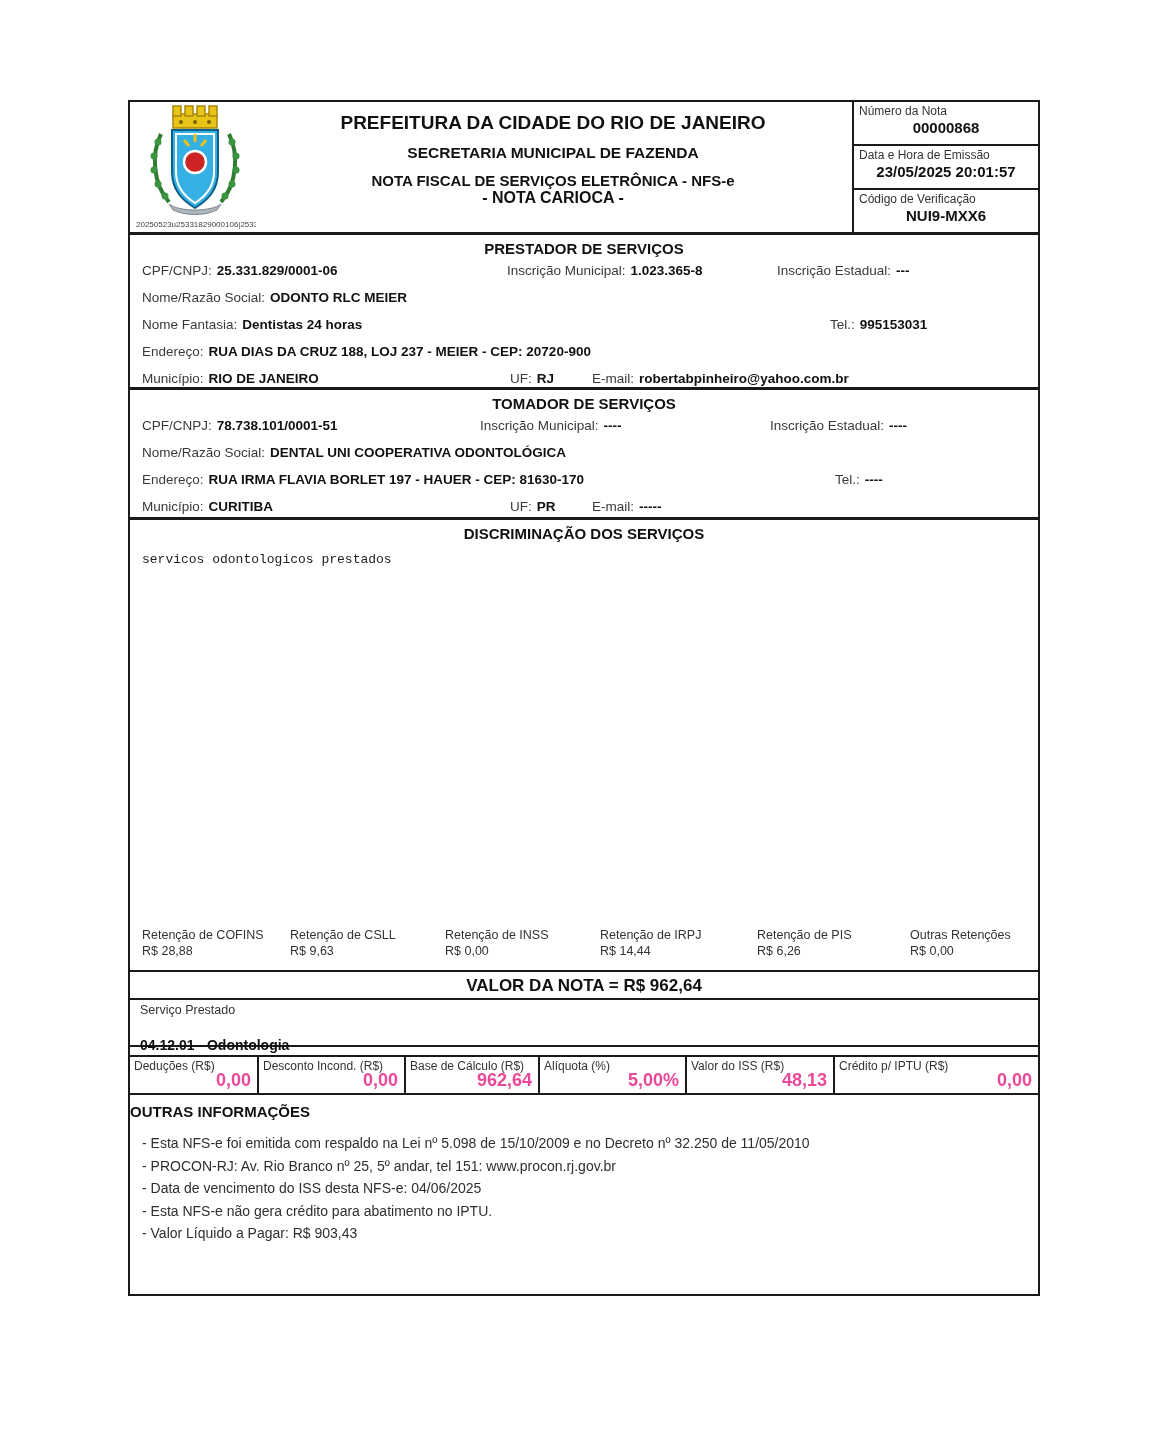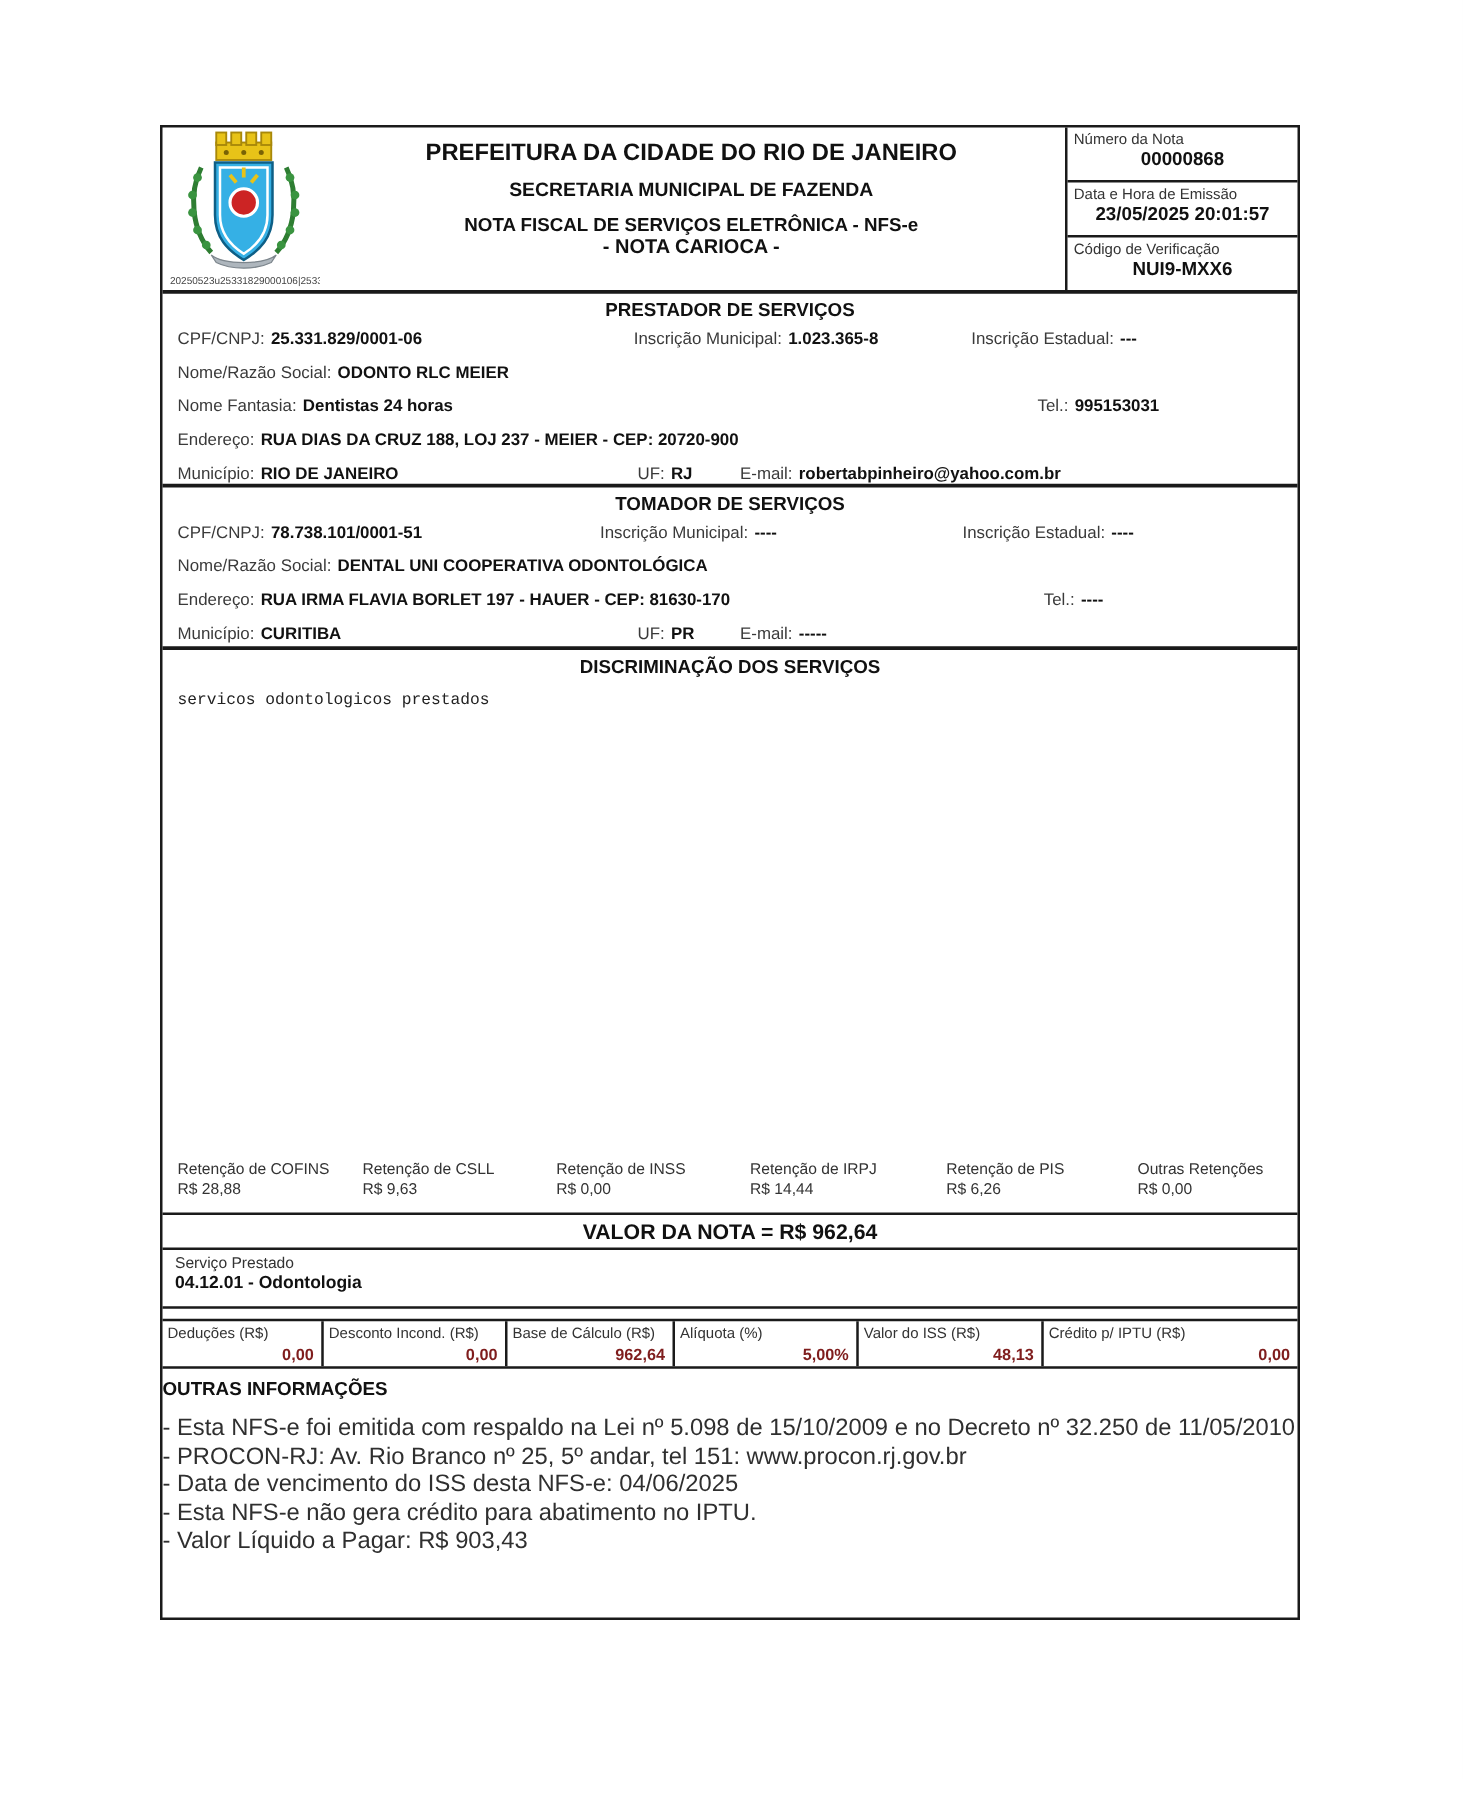--- a/index.html
+++ b/index.html
@@ -44,33 +44,33 @@
   .disc-text { font-family:"Liberation Mono","DejaVu Sans Mono",monospace; font-size:13px; color:#222; padding:10px 0 0 12px; }
   .retencoes { position:absolute; left:0; right:0; bottom:6px; height:36px; }
   .ret-cell { position:absolute; top:0; font-size:12.5px; color:#333; white-space:nowrap; }
   .ret-label { display:block; }
   .ret-value { display:block; margin-top:2px; }
   
   .valor-row { height:28px; border-bottom:2px solid #1a1a1a; text-align:center; font-size:17px; font-weight:bold; color:#111; line-height:27px; }
   
   .servico { height:47px; border-bottom:2px solid #1a1a1a; padding:3px 0 0 10px; }
   .servico-label { font-size:12.5px; color:#333; }
-  .servico-value { font-size:14px; font-weight:bold; color:#111; margin-top:0; }
+  .servico-value { font-size:14px; font-weight:bold; color:#111; margin-top:20px; }
   .gap { height:8px; }
   
   .taxtable { display:flex; height:40px; border-top:2px solid #1a1a1a; border-bottom:2px solid #1a1a1a; }
   .tax-cell { position:relative; border-right:2px solid #1a1a1a; }
   .tax-cell:last-child { border-right:none; }
   .tax-label { font-size:12px; color:#333; padding:2px 0 0 4px; white-space:nowrap; }
-  .tax-value { position:absolute; right:6px; bottom:2px; font-size:13px; font-weight:bold; color:#7f1d1d; }
+  .tax-value { position:absolute; right:6px; bottom:2px; font-size:18px; font-weight:bold; color:#ec4899; }
   .tc1{width:129px}.tc2{width:147px}.tc3{width:134px}.tc4{width:147px}.tc5{width:148px}.tc6{flex:1}
   
   .outras { padding-top:8px; }
   .outras-title { font-size:15px; font-weight:bold; color:#111; margin-bottom:12px; }
-  .info-line { font-size:19px; color:#2f2f2f; line-height:22.5px; }
+  .info-line { font-size:14px; color:#2f2f2f; padding-left:12px; line-height:22.5px; }
 </style>
 </head>
 <body>
 
 <div class="sheet">
   <div class="invoice">
 
     <div class="hdr">
       <div class="logo-box">
         <svg width="108" height="116" viewBox="0 0 108 116">

